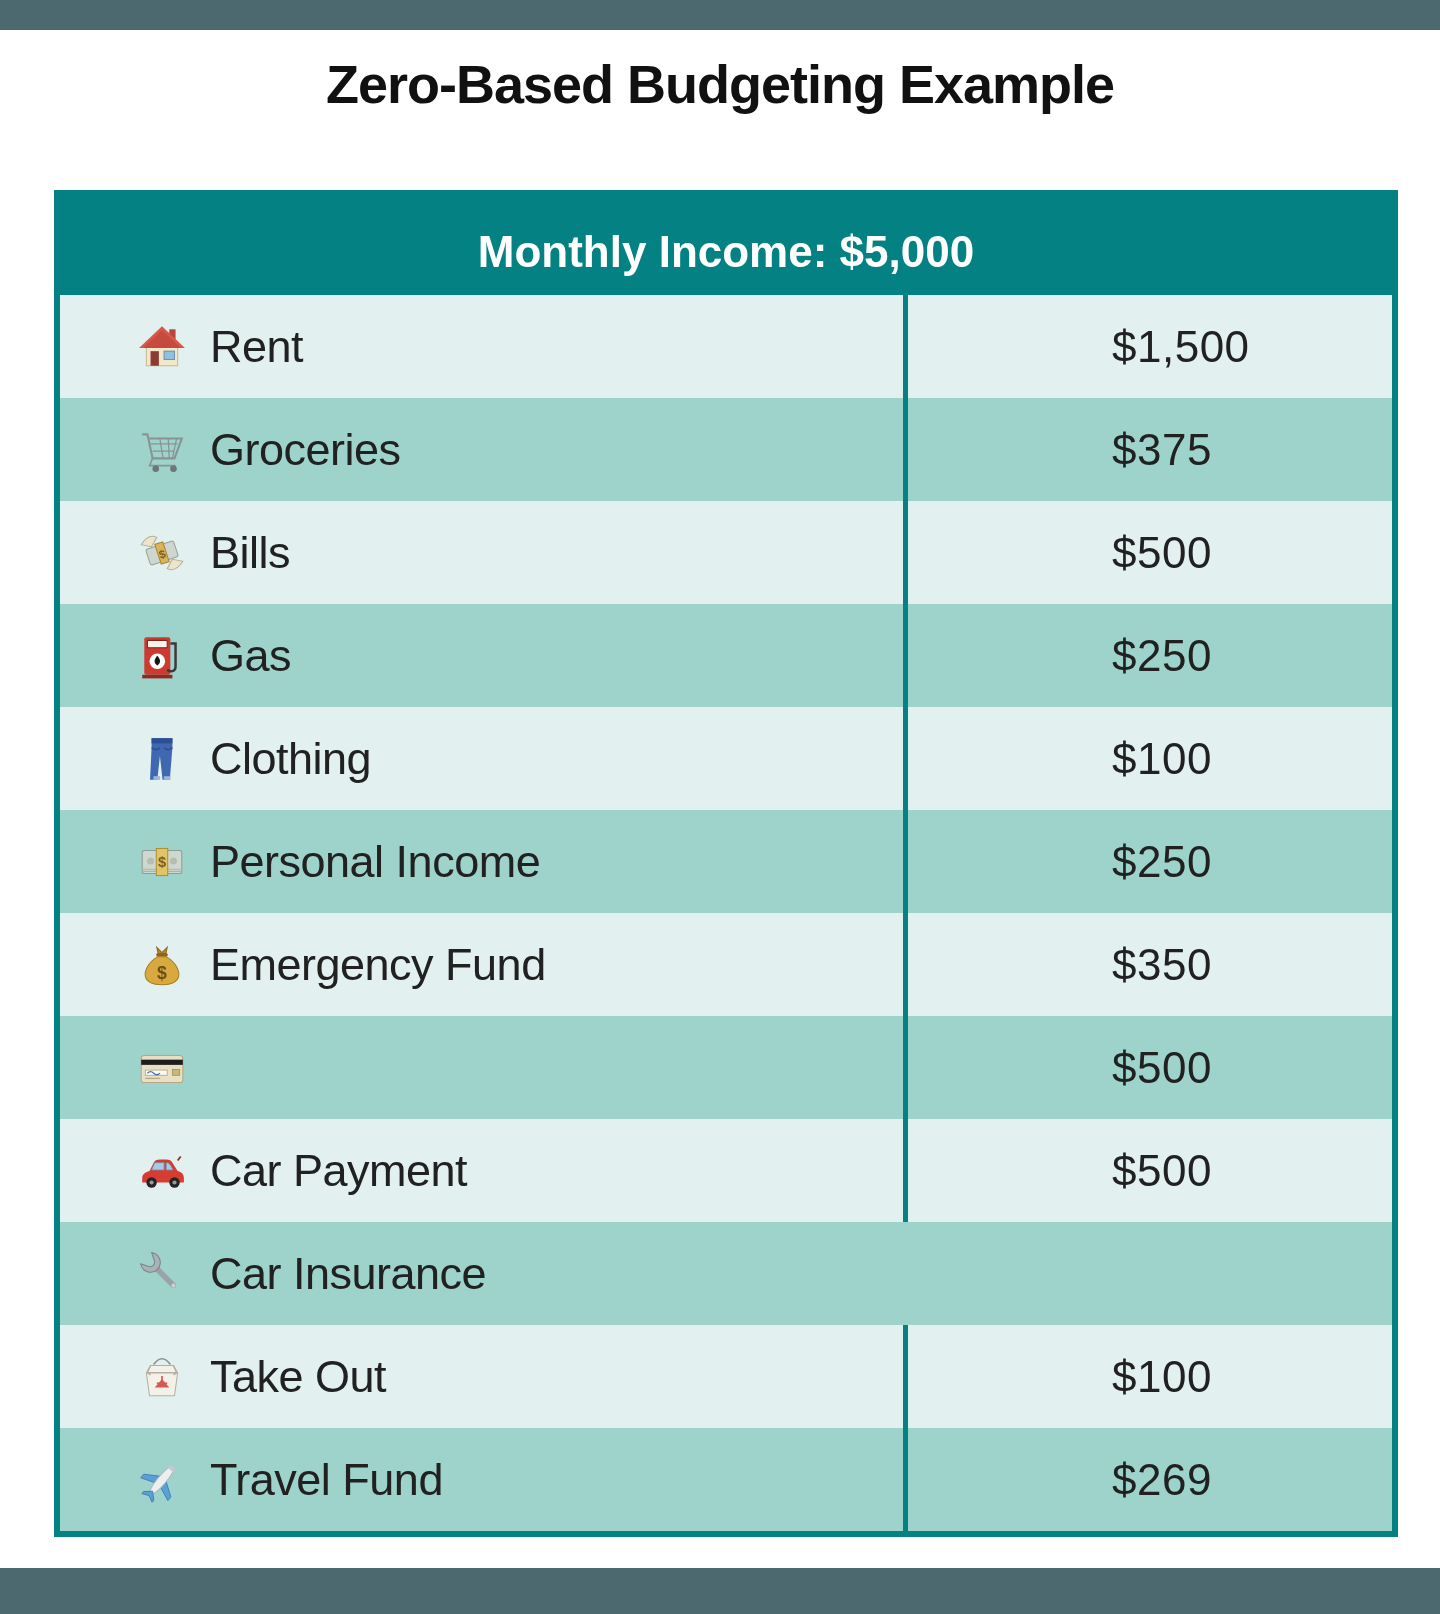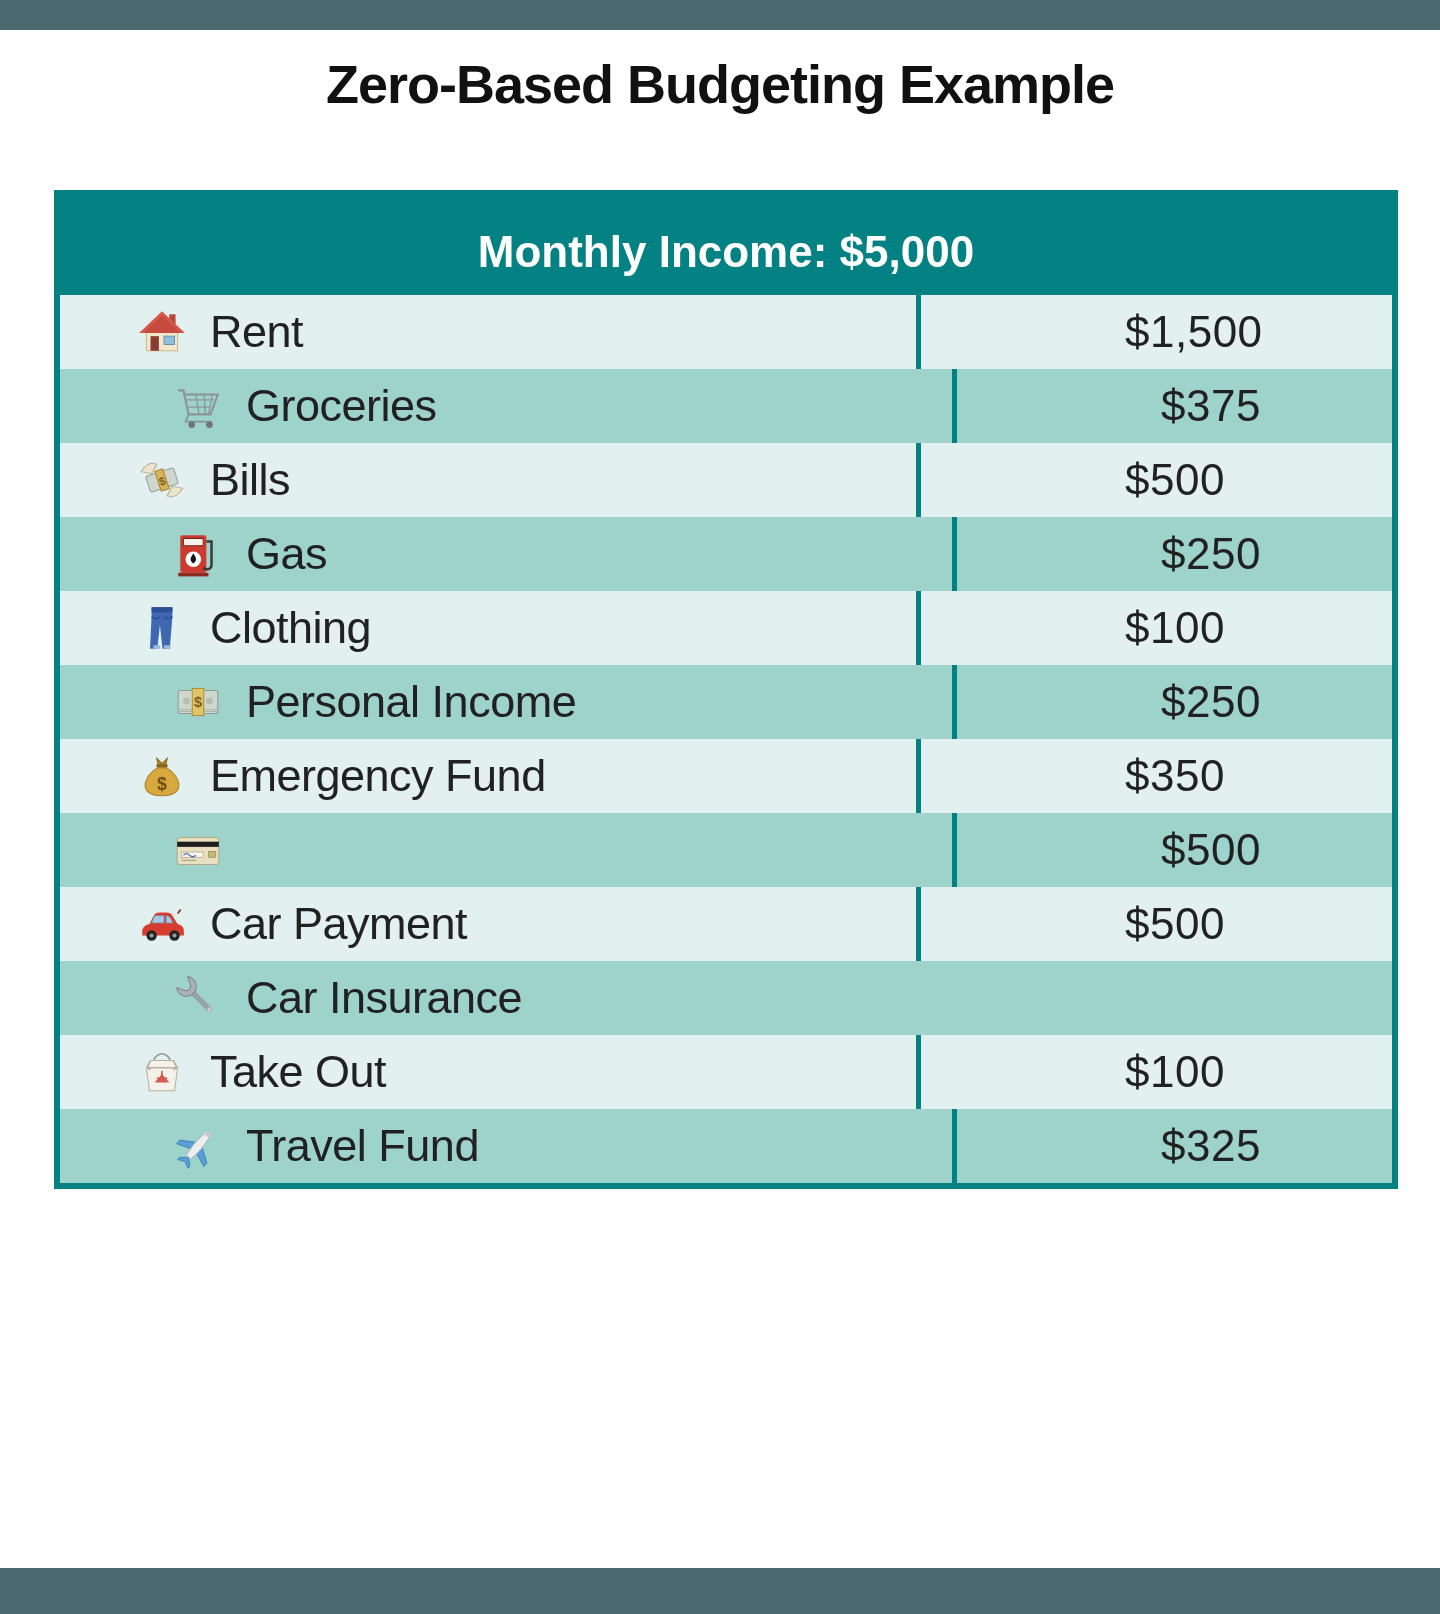--- a/index.html
+++ b/index.html
@@ -7,23 +7,23 @@
          font-family:"Liberation Sans","DejaVu Sans",sans-serif;color:var(--text,#212121);}
   .bar{position:absolute;left:0;width:1440px;background:var(--bar,#4C6970);}
   .bar.top{top:0;height:30px;}
   .bar.bottom{top:1568px;height:46px;}
   h1.title{position:absolute;top:52px;left:0;width:1440px;margin:0;text-align:center;
            font-size:54px;font-weight:bold;letter-spacing:-1px;line-height:1.2;color:#111;}
   .budget-table{position:absolute;left:54px;top:190px;width:1344px;box-sizing:border-box;
                 border:6px solid var(--teal,#048183);background:#fff;}
   .thead{height:99px;background:var(--teal,#048183);display:flex;align-items:center;justify-content:center;}
   .thead span{color:var(--headerText,#fff);font-size:44px;font-weight:bold;letter-spacing:0px;margin-top:12px;}
-  .row{display:flex;height:74px;gap:13px;}
+  .row{display:flex;height:103px;}
   .row.light{background:var(--rowLight,#E2F0EF);}
-  .row.teal{background:var(--rowTeal,#9ED3CC);padding-left:36px;}
+  .row.teal{background:var(--rowTeal,#9ED3CC);}
   .cell{display:flex;align-items:center;box-sizing:border-box;}
   .cell.cat{width:843px;padding-left:77px;}
   .cell.amt{flex:1;border-left:5px solid var(--teal,#048183);padding-left:172px;}
   .icon{width:50px;height:50px;flex:none;margin-right:23px;display:inline-flex;
         align-items:center;justify-content:center;}
   .icon svg{width:50px;height:50px;}
   .label{font-size:45px;color:var(--text,#212121);letter-spacing:-0.5px;white-space:nowrap;}
   .amount{font-size:44px;color:var(--text,#212121);letter-spacing:0.5px;white-space:nowrap;margin-left:32px;}
 </style>
 </head>
@@ -248,20 +248,20 @@
                   <path d="M24 20 L7 31 v4.5 L24 29 41 35.5 V31 z" fill="#5aa0d8" stroke="#3d7cb0" stroke-width="0.8"></path>
                   <ellipse cx="24" cy="24" rx="4.2" ry="17.5" fill="#eceef0" stroke="#aeb6bd" stroke-width="0.9"></ellipse>
                   <path d="M24 6.5 a4.2 6 0 0 1 4 5 l-8 0 a4.2 6 0 0 1 4 -5" fill="#c2cad1"></path>
                   <path d="M24 38 l-6.5 6 v2.5 l6.5 -3 6.5 3 V44 z" fill="#5aa0d8" stroke="#3d7cb0" stroke-width="0.8"></path>
                 </g>
               </svg>
             </span>
       <span class="label">Travel Fund</span>
     </div>
     <div class="cell amt">
-      <span class="amount">$325</span>
+      <span class="amount">$269</span>
     </div>
   </div>
 </div>
   </div>
 
   <div class="bar bottom"></div>
 </div>
 
 </body></html>

